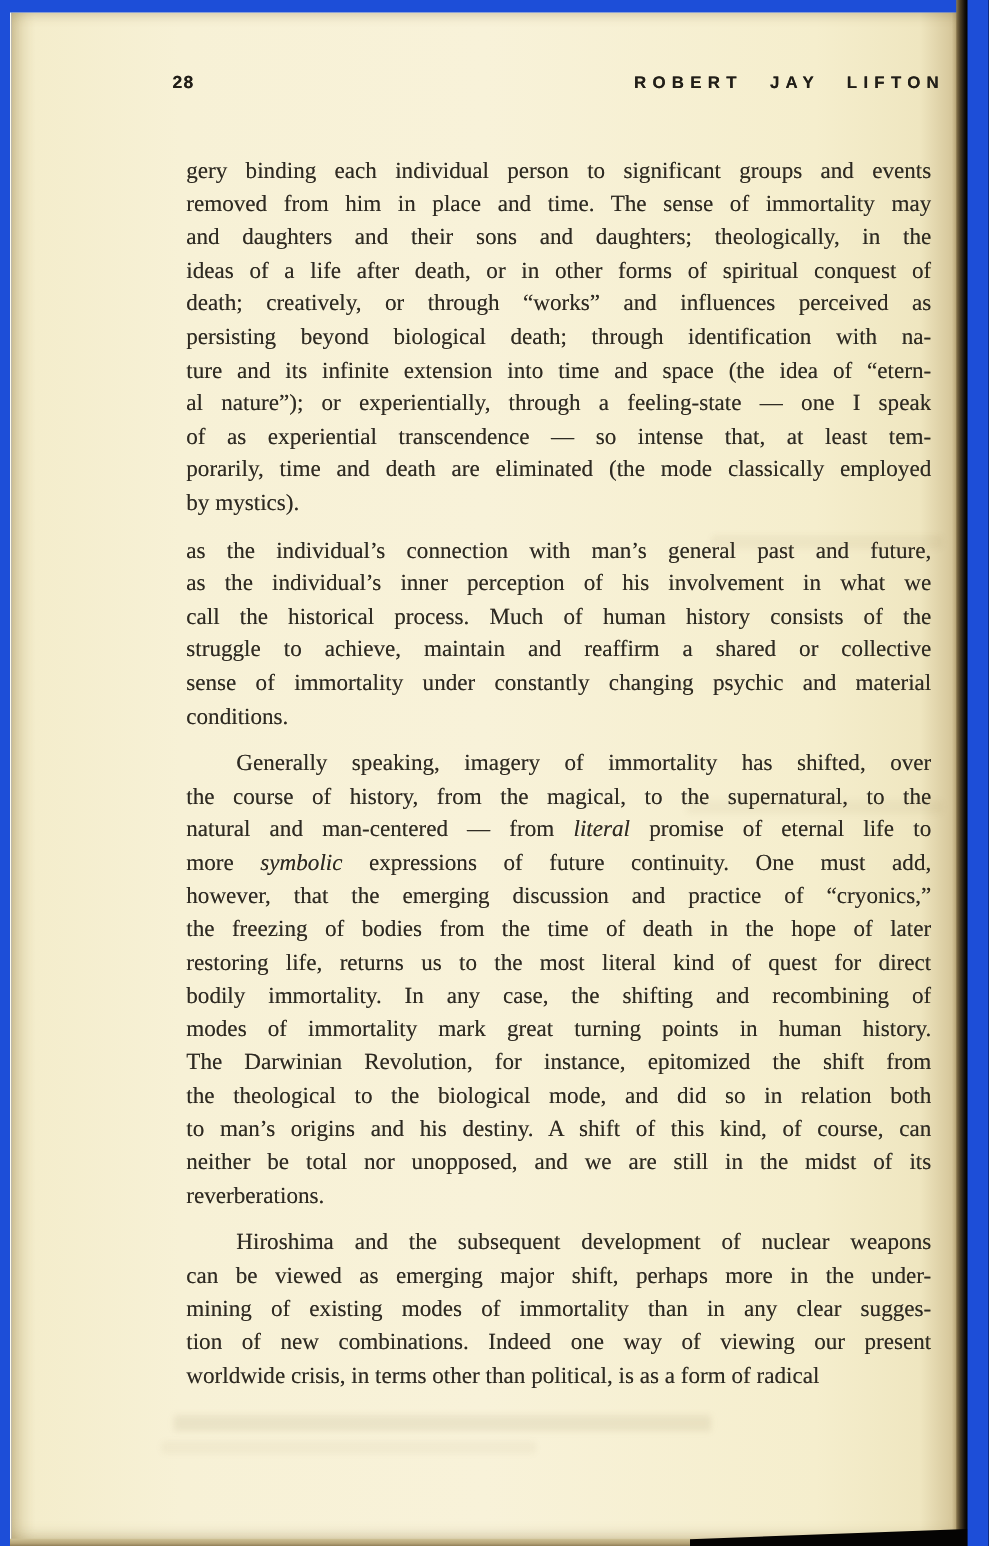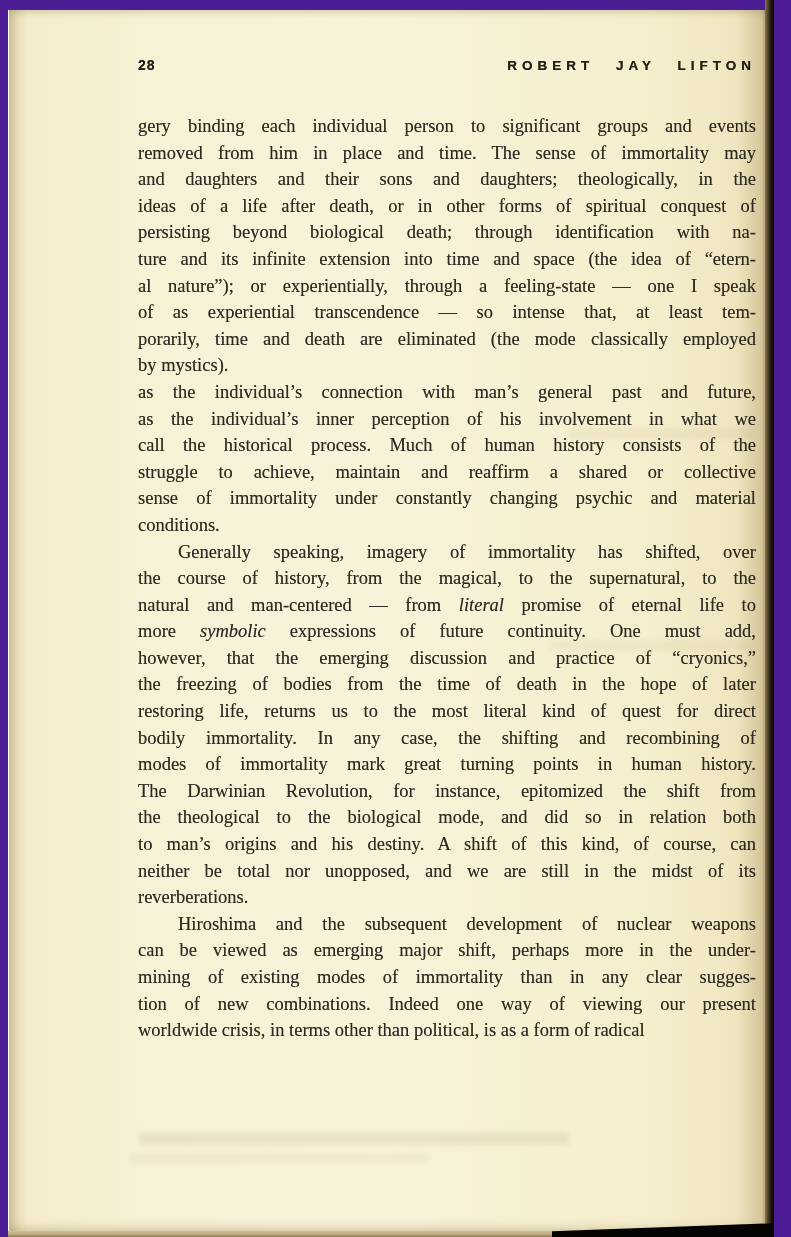--- a/index.html
+++ b/index.html
@@ -4,21 +4,21 @@
 <style>
   html, body { margin: 0; padding: 0; background: #000; }
   body {
     width: 791px; height: 1237px;
     font-family: "Liberation Serif", serif;
     overflow: hidden;
   }
   .scan {
     position: relative;
     width: 791px; height: 1237px;
-    background: #4c1d95;
+    background: #1d4ed8;
   }
   
   .page {
     position: absolute;
     left: 8px; top: 10px;
     width: 757px; height: 1222px;
     background:
       linear-gradient(90deg,
         #e9e0ba 0%, #f4edcc 2.5%, #f7f1d6 18%,
         #f8f2d9 50%, #f5eecd 85%, #efe6c0 96%, #d6c79b 99.4%, #b3a073 100%);
@@ -74,21 +74,21 @@
   }
   .page-body {
     position: absolute;
     left: 129px; top: 103px;
     width: 618px;
     font-size: 18.5px;
     line-height: 26.6px;
     color: #2e2a22;
     text-shadow: 0 0 0.4px rgba(46,42,34,0.55);
   }
-  .paragraph { margin: 0; }
+  .paragraph { margin: 11px; }
   .line {
     text-align: justify;
     text-align-last: justify;
     height: 26.6px;
     overflow: hidden;
   }
   .line.last { text-align-last: left; }
   .line.indent { text-indent: 40px; }
   .line em { }
   
@@ -112,20 +112,21 @@
     <div class="page-header">
       <span class="page-number">28</span>
       <span class="running-head">ROBERT JAY LIFTON</span>
     </div>
     <div class="page-body" id="page-body" style="color: rgb(46, 42, 34);">
         <div class="paragraph">
           <div class="line"><span>gery binding each individual person to significant groups and events</span></div>
           <div class="line"><span>removed from him in place and time. The sense of immortality may</span></div>
           <div class="line"><span>and daughters and their sons and daughters; theologically, in the</span></div>
           <div class="line"><span>ideas of a life after death, or in other forms of spiritual conquest of</span></div>
+          <div class="line"><span>death; creatively, or through “works” and influences perceived as</span></div>
           <div class="line"><span>persisting beyond biological death; through identification with na-</span></div>
           <div class="line"><span>ture and its infinite extension into time and space (the idea of “etern-</span></div>
           <div class="line"><span>al nature”); or experientially, through a feeling-state — one I speak</span></div>
           <div class="line"><span>of as experiential transcendence — so intense that, at least tem-</span></div>
           <div class="line"><span>porarily, time and death are eliminated (the mode classically employed</span></div>
           <div class="line last"><span>by mystics).</span></div>
         </div>
         <div class="paragraph">
           <div class="line"><span>as the individual’s connection with man’s general past and future,</span></div>
           <div class="line"><span>as the individual’s inner perception of his involvement in what we</span></div>

